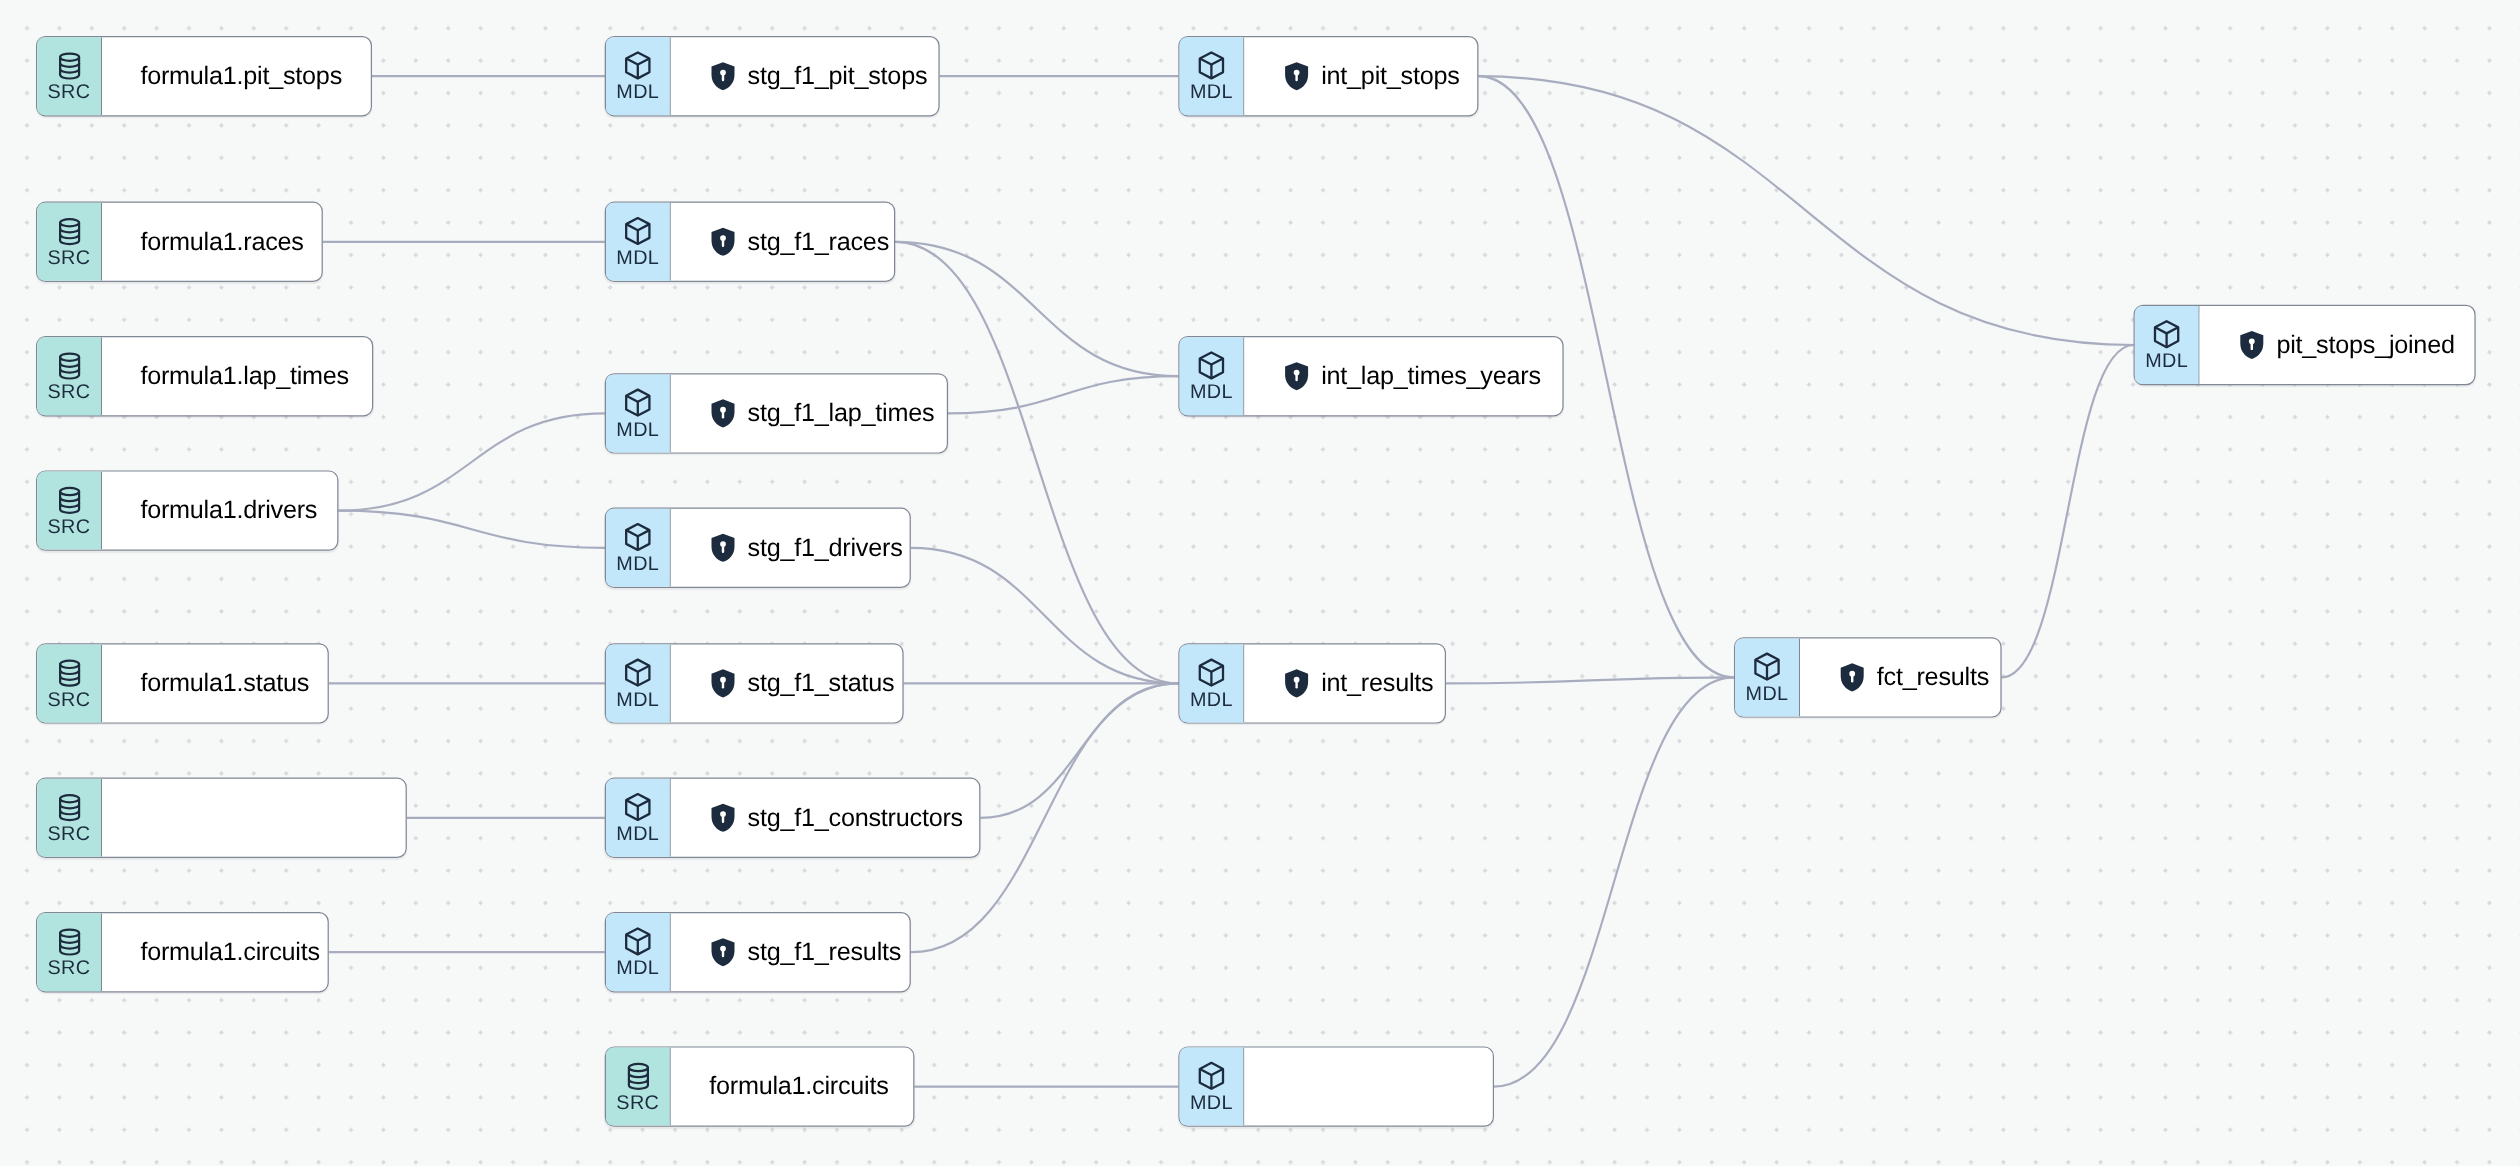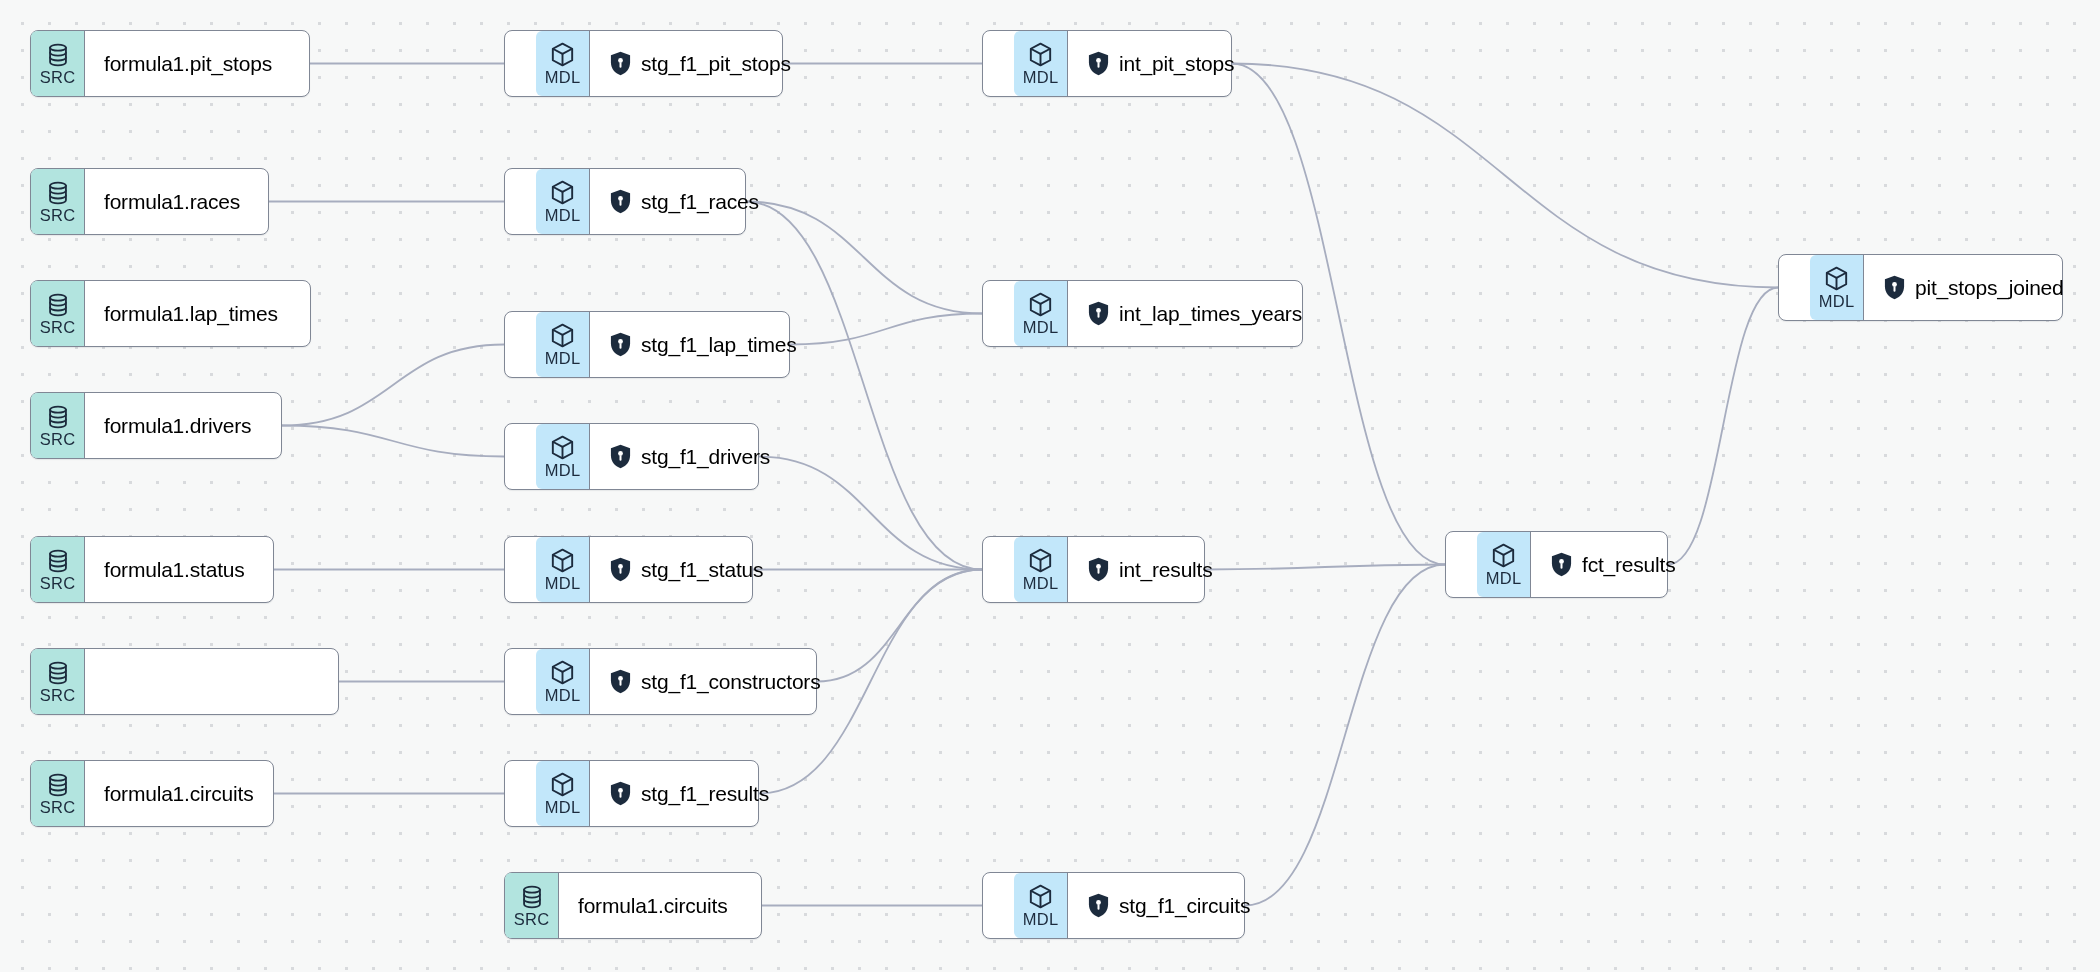--- a/index.html
+++ b/index.html
@@ -17,32 +17,33 @@
   .edge{fill:none;stroke:#a7adbf;stroke-width:1.8px;}
   .node{
     position:absolute;
     display:flex;
     background:#ffffff;
     border:1.6px solid #808795;
     border-radius:8px;
     box-sizing:border-box;
     box-shadow:0 1px 1px rgba(40,50,70,0.08);
     cursor:pointer;
+    gap:13px;
   }
   .badge{
     flex:0 0 53px;
     display:flex;flex-direction:column;
     align-items:center;justify-content:center;
     gap:0px;
     border-right:1.6px solid #808795;
     border-radius:6px 0 0 6px;
     color:#1c2b3d;
   }
   .badge.src{background:#b2e4df;}
-  .badge.mdl{background:#c2e7fa;margin-left:31px;}
+  .badge.mdl{background:#c2e7fa;}
   .badge .badge-label{font-size:16.5px;line-height:1;letter-spacing:.3px;margin-top:1px;}
   .node-body{
     flex:1;
     display:flex;align-items:center;
     padding:0 14px 0 19px;
     gap:9px;
     font-size:21px;
     color:#000000;
     white-space:nowrap;
     letter-spacing:-0.2px;
@@ -313,28 +314,20 @@
       </div>
       <div class="node" style="left: 982px; top: 872px; width: 263px; height: 67px;">
         <div class="badge mdl">
           <svg width="27" height="27" viewBox="0 0 24 24" fill="none" stroke="#1c2b3d" stroke-width="1.7" stroke-linejoin="round">
     <path d="M12 2.4 L20.6 6.9 V17.1 L12 21.6 L3.4 17.1 V6.9 Z"></path>
     <path d="M3.4 6.9 L12 11.4 L20.6 6.9"></path>
     <path d="M12 11.4 V21.6"></path>
   </svg>
           <span class="badge-label">MDL</span>
         </div>
-        <div class="node-body">
-          <svg width="23" height="25" viewBox="0 0 24 26">
-    <path d="M12 .8 L22 4.5 V11.8 C22 18.6 17.8 23.3 12 25.2 C6.2 23.3 2 18.6 2 11.8 V4.5 Z" fill="#1c2b3d"></path>
-    <circle cx="12" cy="9.8" r="2.5" fill="#ffffff"></circle>
-    <path d="M10.95 11.8 h2.1 v4.6 a1.05 1.05 0 0 1 -2.1 0 Z" fill="#ffffff"></path>
-  </svg>
-          <span>stg_f1_circuits</span>
-        </div>
       </div>
       <div class="node" style="left: 982px; top: 30px; width: 250px; height: 67px;">
         <div class="badge mdl">
           <svg width="27" height="27" viewBox="0 0 24 24" fill="none" stroke="#1c2b3d" stroke-width="1.7" stroke-linejoin="round">
     <path d="M12 2.4 L20.6 6.9 V17.1 L12 21.6 L3.4 17.1 V6.9 Z"></path>
     <path d="M3.4 6.9 L12 11.4 L20.6 6.9"></path>
     <path d="M12 11.4 V21.6"></path>
   </svg>
           <span class="badge-label">MDL</span>
         </div>

